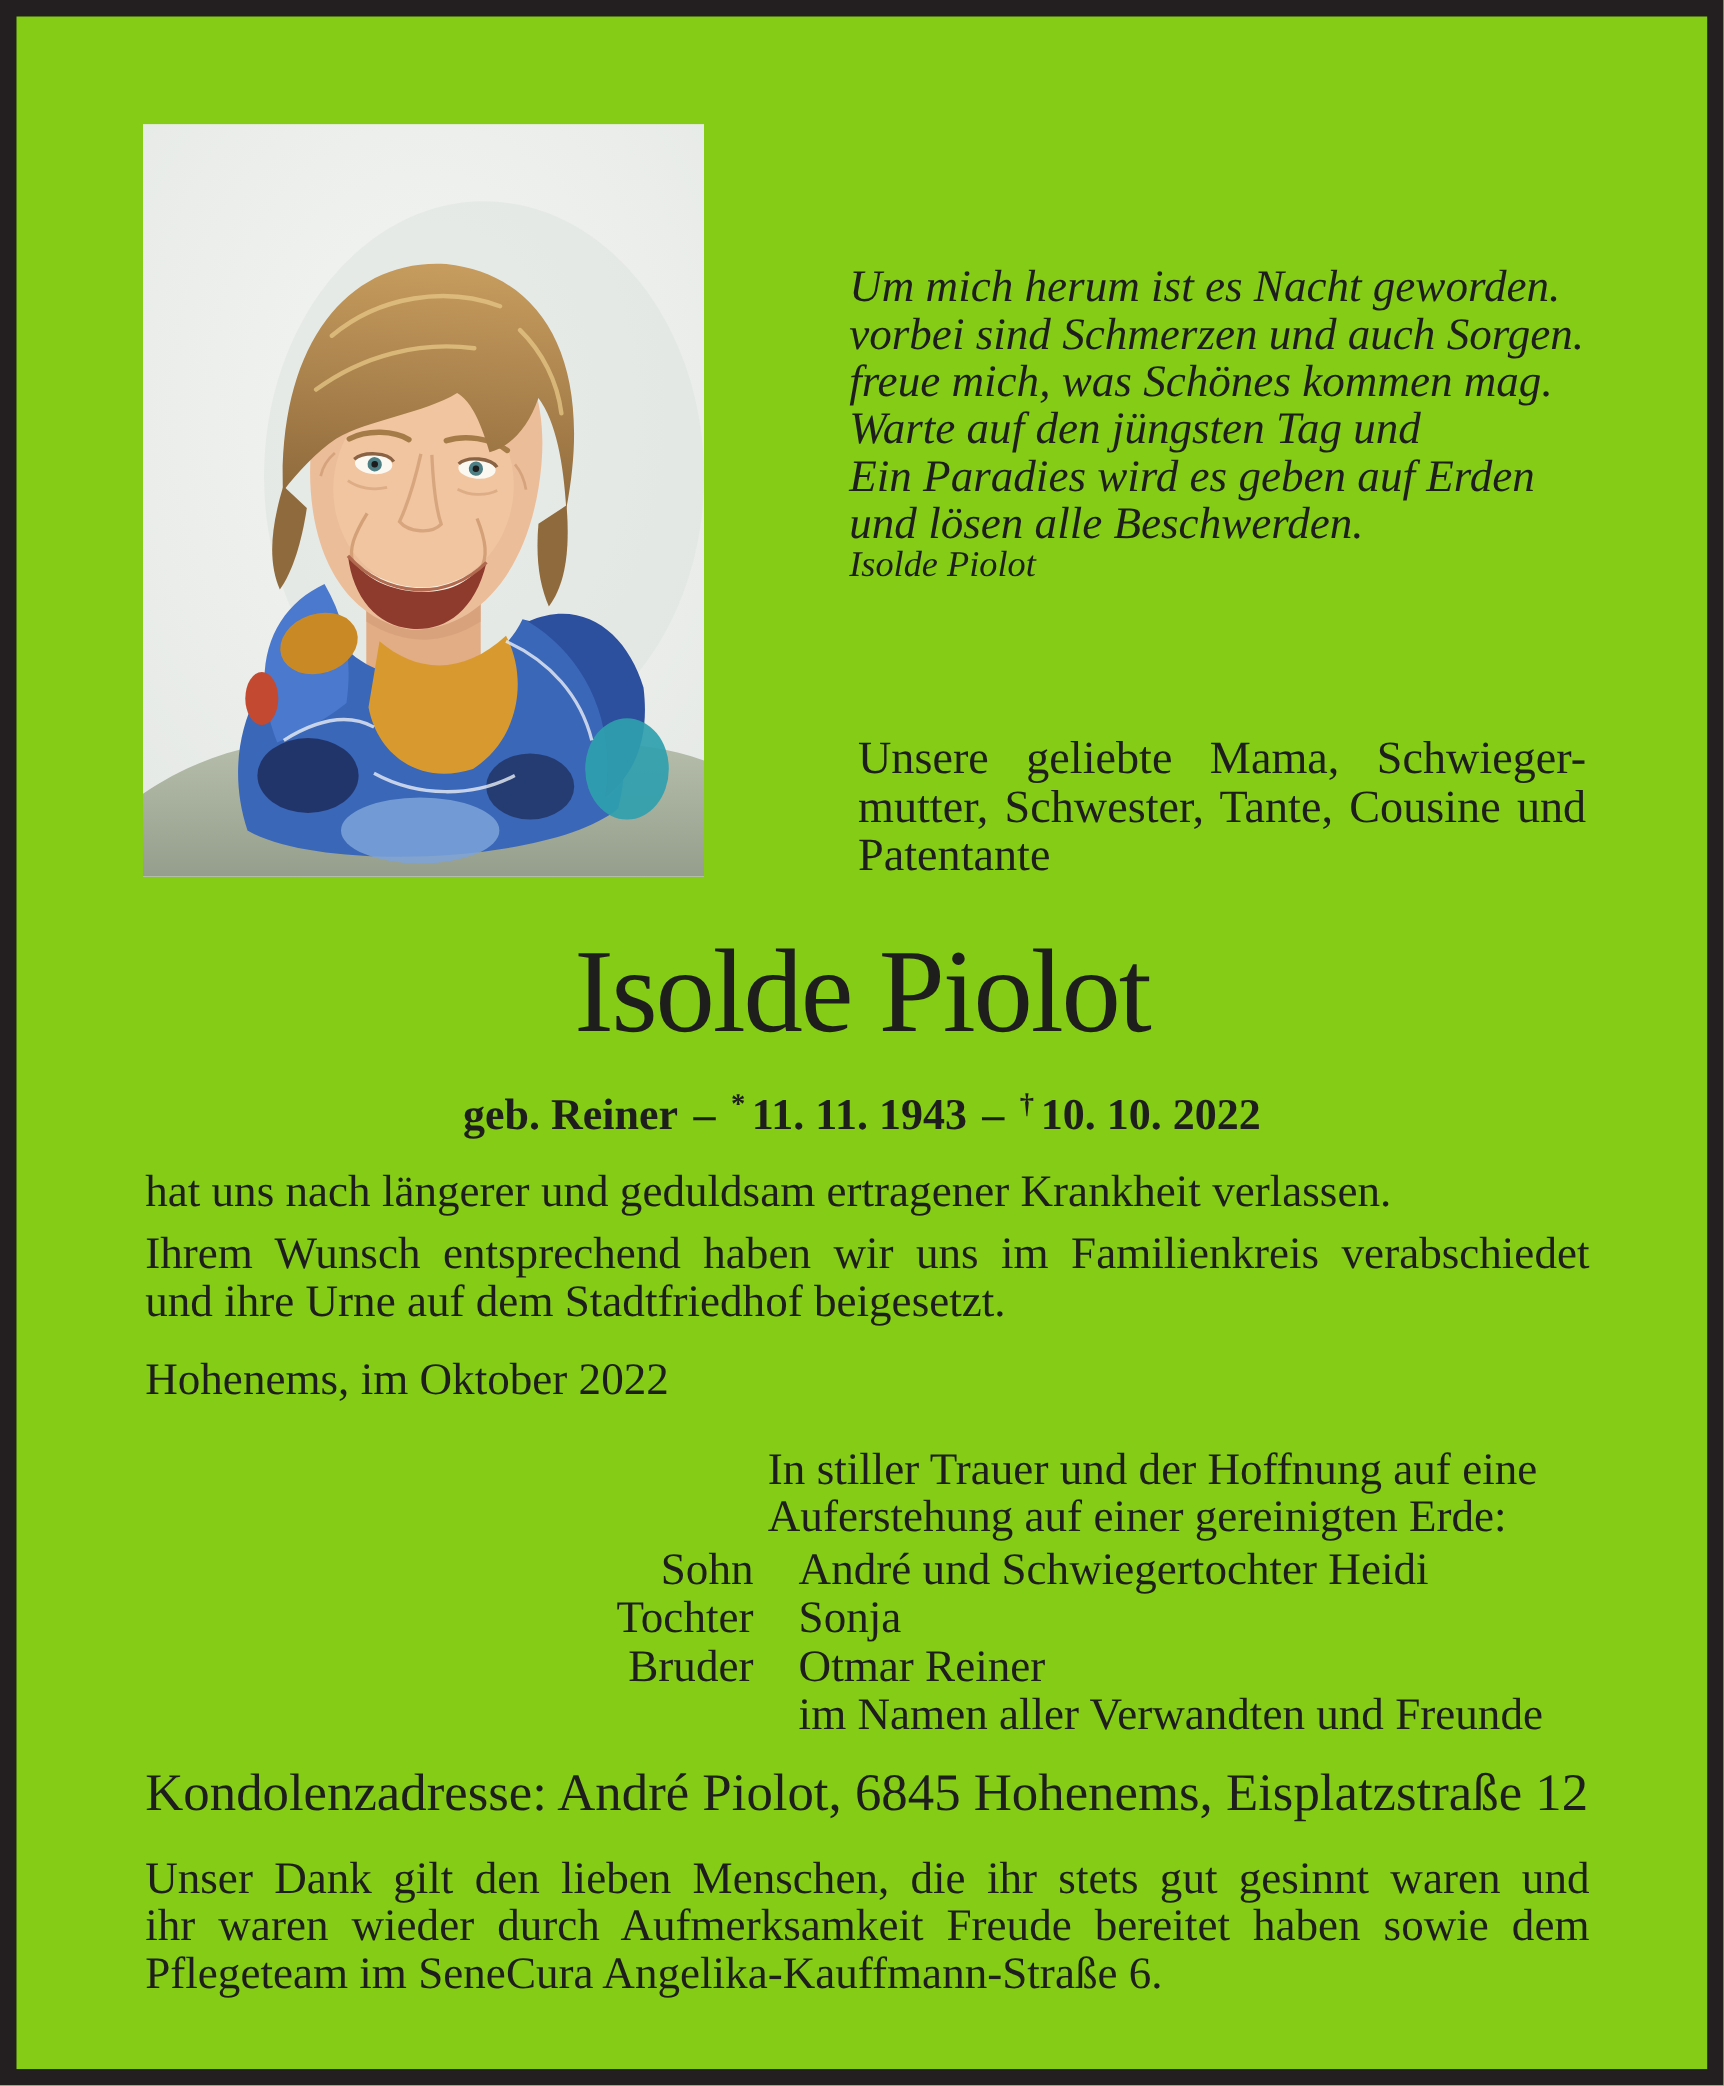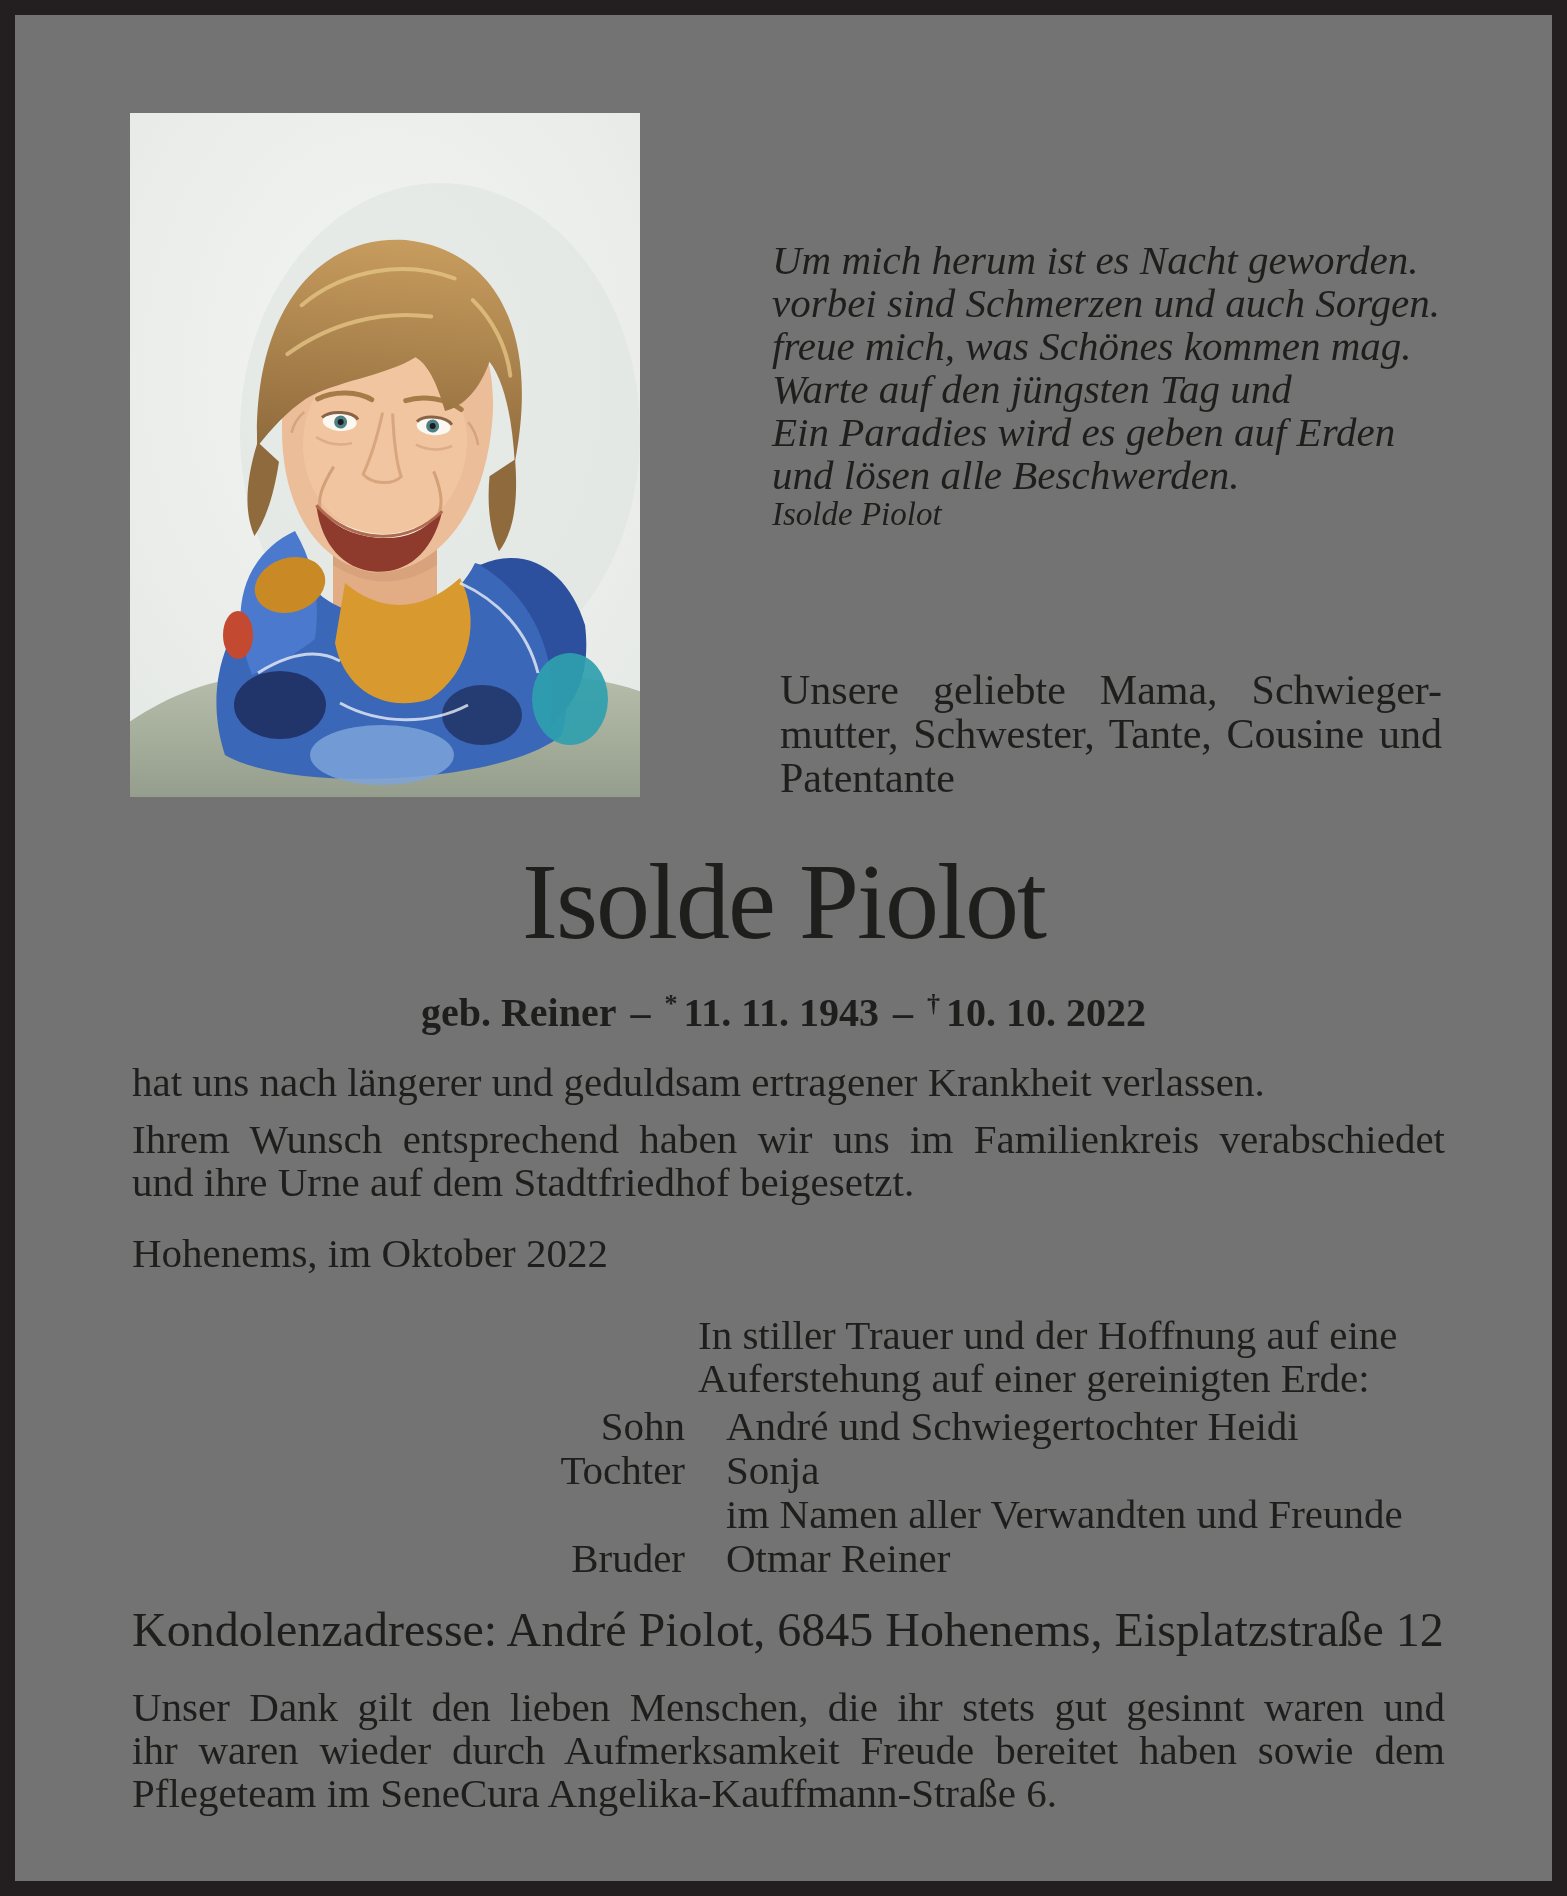--- a/index.html
+++ b/index.html
@@ -1,19 +1,19 @@
 <!DOCTYPE html>
 <html lang="de"><head>
 <meta charset="utf-8">
 <style>
   html,body{margin:0;padding:0;background:#c9c9c9;}
   .page{
     position:relative;
     width:1567px;height:1896px;
-    background:#737373;
+    background:#84cc16;
     margin:0 auto;
     overflow:hidden;
     font-family:"Liberation Serif","DejaVu Serif",serif;
     color:#1e1e1c;
   }
   .frame{
     position:absolute;inset:0;
     border:15px solid #231f20;
     pointer-events:none;
   }
@@ -176,26 +176,26 @@
   <div class="abs family">
     <div class="row">
       <div class="lbl">Sohn</div>
       <div class="val"><span class="bold">André</span><span> und Schwiegertochter </span><span class="bold">Heidi</span></div>
     </div>
     <div class="row">
       <div class="lbl">Tochter</div>
       <div class="val bold">Sonja</div>
     </div>
     <div class="row">
+      <div class="lbl">Bruder</div>
+      <div class="val bold">Otmar Reiner</div>
+    </div>
+    <div class="row">
       <div class="lbl"></div>
       <div class="val">im Namen aller Verwandten und Freunde</div>
-    </div>
-    <div class="row">
-      <div class="lbl">Bruder</div>
-      <div class="val bold">Otmar Reiner</div>
     </div>
   </div>
 
   <div class="abs kondolenz">Kondolenzadresse: André Piolot, 6845 Hohenems, Eisplatzstraße 12</div>
 
   <div class="abs thanks">
     <div class="just">Unser Dank gilt den lieben Menschen, die ihr stets gut gesinnt waren und</div>
     <div class="just">ihr waren wieder durch Aufmerksamkeit Freude bereitet haben sowie dem</div>
     <div>Pflegeteam im SeneCura Angelika-Kauffmann-Straße 6.</div>
   </div>

